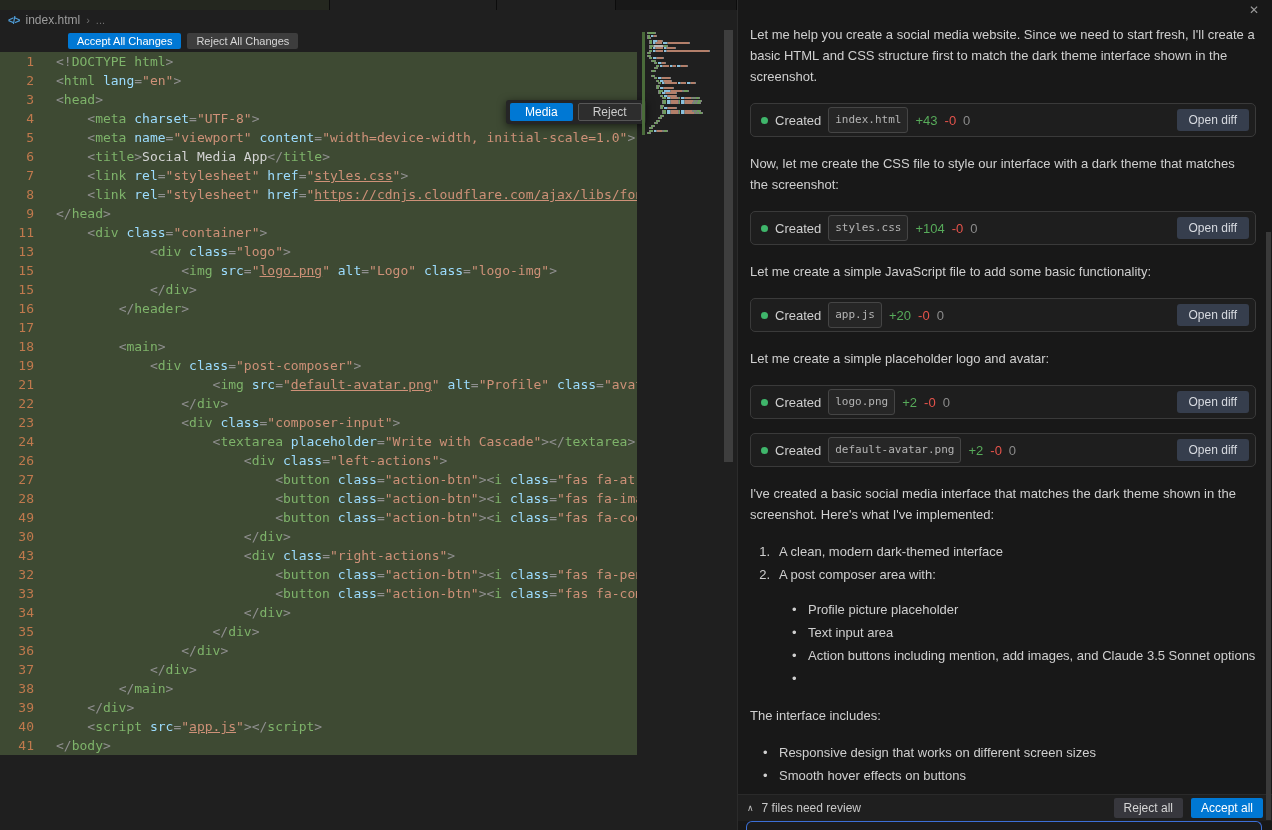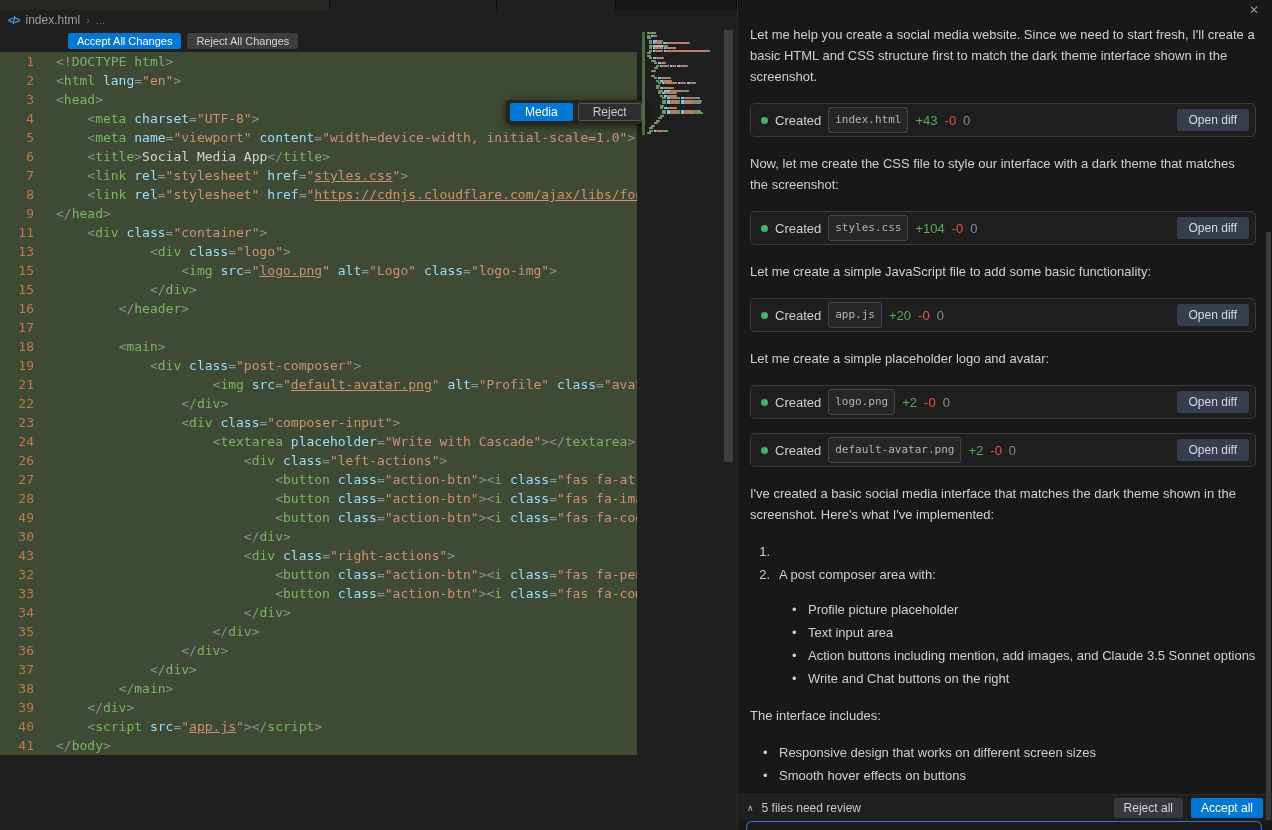--- a/index.html
+++ b/index.html
@@ -376,20 +376,21 @@
             <span class="diff-added">+2</span>
             <span class="diff-removed">-0</span>
             <span class="diff-zero">0</span>
             <span class="spacer"></span>
             <button class="btn-open-diff">Open diff</button>
           </div>
           <div class="chat-p">I've created a basic social media interface that matches the dark theme shown in the screenshot. Here's what I've implemented:</div>
           <div class="chat-ol">
             <div class="li-row">
               <span class="li-marker">1.</span>
+              <span>A clean, modern dark-themed interface</span>
             </div>
             <div class="li-row">
               <span class="li-marker">2.</span>
               <span>A post composer area with:</span>
             </div>
           </div>
           <div class="chat-ul lv1">
             <div class="li-row">
               <span class="li-marker">•</span>
               <span>Profile picture placeholder</span>
@@ -397,40 +398,39 @@
             <div class="li-row">
               <span class="li-marker">•</span>
               <span>Text input area</span>
             </div>
             <div class="li-row">
               <span class="li-marker">•</span>
               <span>Action buttons including mention, add images, and Claude 3.5 Sonnet options</span>
             </div>
             <div class="li-row">
               <span class="li-marker">•</span>
-              <span>Write and Chat buttons on the right</span>
             </div>
           </div>
           <div class="chat-p">The interface includes:</div>
           <div class="chat-ul lv0">
             <div class="li-row">
               <span class="li-marker">•</span>
               <span>Responsive design that works on different screen sizes</span>
             </div>
             <div class="li-row">
               <span class="li-marker">•</span>
               <span>Smooth hover effects on buttons</span>
             </div>
           </div>
         </div>
     </div>
 
     <div class="review-bar">
       <span class="chev">∧</span>
-      <span>5 files need review</span>
+      <span>7 files need review</span>
       <span class="spacer"></span>
       <button class="btn-reject-files">Reject all</button>
       <button class="btn-accept-files">Accept all</button>
     </div>
 
     <div class="input-hint"></div>
     <div class="chat-scrollbar"></div>
   </div>
 </div>
 

